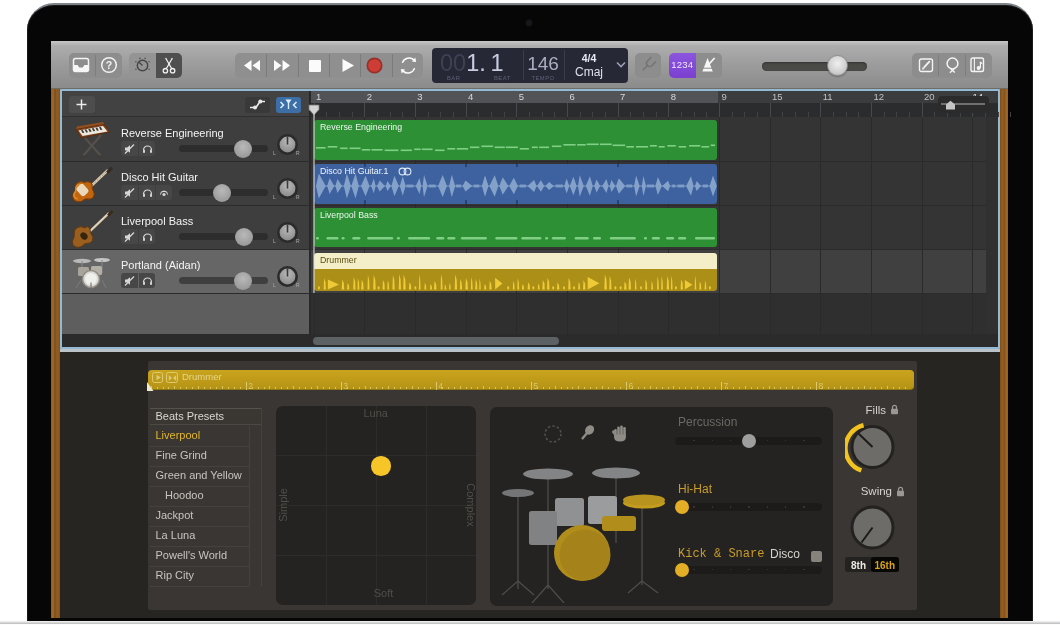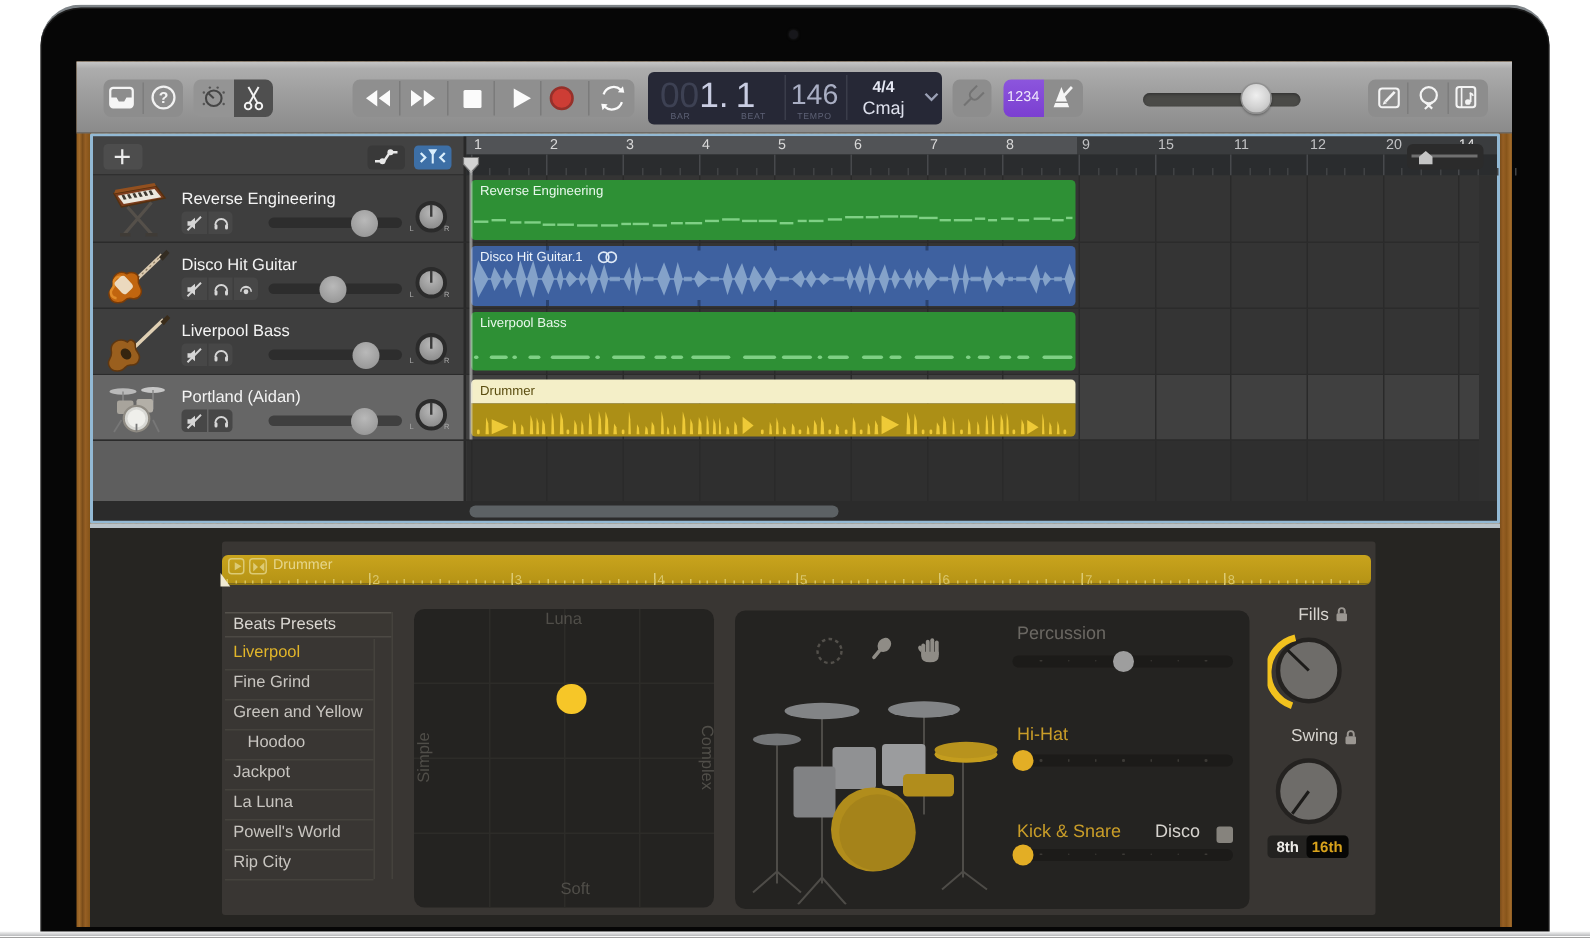--- a/index.html
+++ b/index.html
@@ -824,21 +824,21 @@
 <div style="position:absolute;left:678px;top:482px;font-size:12px;color:#c99d28;">Hi-Hat</div>
 <div style="position:absolute;left:675px;top:503px;width:146.5px;height:8px;border-radius:4px;background:#1c1b19;"></div>
 <div style="position:absolute;left:693.3px;top:506px;width:1.6px;height:1.6px;border-radius:50%;background:#3c3a36;"></div>
 <div style="position:absolute;left:711.6px;top:506px;width:1.6px;height:1.6px;border-radius:50%;background:#3c3a36;"></div>
 <div style="position:absolute;left:729.9px;top:506px;width:1.6px;height:1.6px;border-radius:50%;background:#3c3a36;"></div>
 <div style="position:absolute;left:748.2px;top:506px;width:1.6px;height:1.6px;border-radius:50%;background:#3c3a36;"></div>
 <div style="position:absolute;left:766.6px;top:506px;width:1.6px;height:1.6px;border-radius:50%;background:#3c3a36;"></div>
 <div style="position:absolute;left:784.9px;top:506px;width:1.6px;height:1.6px;border-radius:50%;background:#3c3a36;"></div>
 <div style="position:absolute;left:803.2px;top:506px;width:1.6px;height:1.6px;border-radius:50%;background:#3c3a36;"></div>
 <div style="position:absolute;left:674.5px;top:500px;width:14px;height:14px;border-radius:50%;background:#e3ae25;"></div>
-<div style="position:absolute;left:678px;top:547px;font-size:12px;color:#c99d28;">Kick &amp; Snare</div>
+<div style="position:absolute;left:678px;top:547px;font-size:12px;color:#c99d28;font-family:Liberation Mono, monospace;">Kick &amp; Snare</div>
 <div style="position:absolute;left:770px;top:547px;font-size:12px;color:#d6d3ce;">Disco</div>
 <div style="position:absolute;left:810.5px;top:550.5px;width:11px;height:11px;border-radius:2px;background:#86837d;"></div>
 <div style="position:absolute;left:675px;top:565.5px;width:146.5px;height:8px;border-radius:4px;background:#1c1b19;"></div>
 <div style="position:absolute;left:693.3px;top:568.5px;width:1.6px;height:1.6px;border-radius:50%;background:#3c3a36;"></div>
 <div style="position:absolute;left:711.6px;top:568.5px;width:1.6px;height:1.6px;border-radius:50%;background:#3c3a36;"></div>
 <div style="position:absolute;left:729.9px;top:568.5px;width:1.6px;height:1.6px;border-radius:50%;background:#3c3a36;"></div>
 <div style="position:absolute;left:748.2px;top:568.5px;width:1.6px;height:1.6px;border-radius:50%;background:#3c3a36;"></div>
 <div style="position:absolute;left:766.6px;top:568.5px;width:1.6px;height:1.6px;border-radius:50%;background:#3c3a36;"></div>
 <div style="position:absolute;left:784.9px;top:568.5px;width:1.6px;height:1.6px;border-radius:50%;background:#3c3a36;"></div>
 <div style="position:absolute;left:803.2px;top:568.5px;width:1.6px;height:1.6px;border-radius:50%;background:#3c3a36;"></div>

